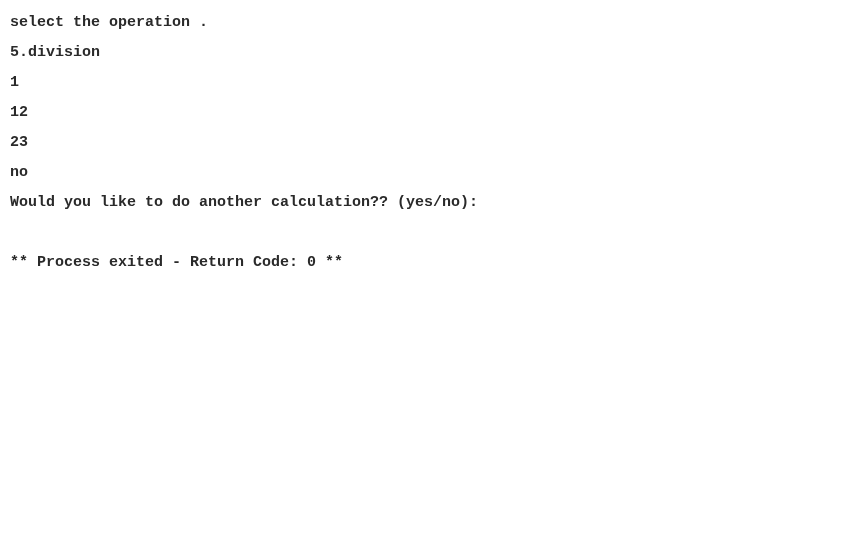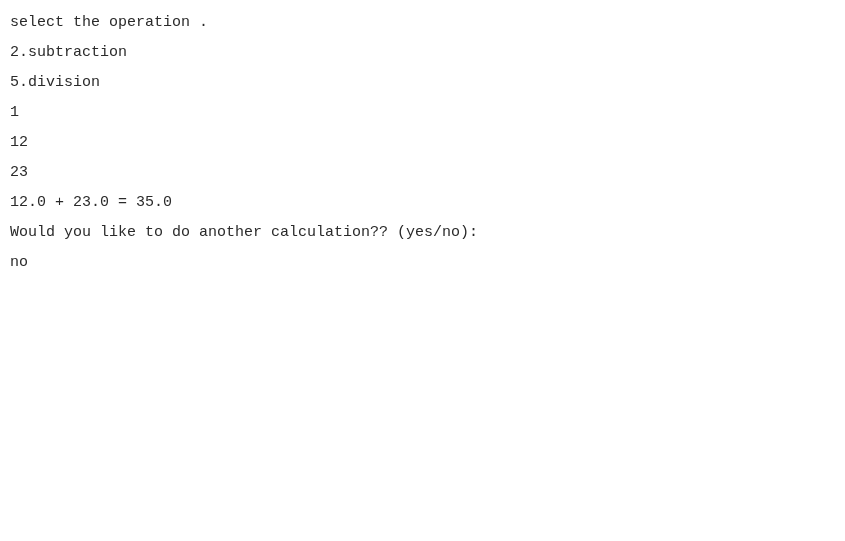--- a/index.html
+++ b/index.html
@@ -1,18 +1,19 @@
 <!DOCTYPE html>
 <html><head>
   <meta charset="utf-8">
   <style>
     * {
       margin: 0;
       padding: 0;
       box-sizing: border-box;
+      font-weight: bold;
     }
     body {
       background: #ffffff;
       font-family: "Courier New", Courier, monospace;
       font-size: 15px;
       color: #2a2a2a;
       padding: 8px 10px;
       line-height: 2.0;
       width: 845px;
       height: 541px;
@@ -23,23 +24,22 @@
     }
     .blank-line {
       height: 1.0em;
     }
   </style>
 </head>
 <body>
 
 <div>
   <div class="terminal-line">select the operation .</div>
-  <div class="terminal-line">2.subtraction</div>
   <div class="terminal-line">5.division</div>
   <div class="terminal-line">1</div>
   <div class="terminal-line">12</div>
   <div class="terminal-line">23</div>
-  <div class="terminal-line">12.0 + 23.0 = 35.0</div>
+  <div class="terminal-line">no</div>
   <div class="terminal-line">Would you like to do another calculation?? (yes/no):</div>
-  <div class="terminal-line">no</div>
   <div class="terminal-line blank-line"></div>
   <div class="terminal-line blank-line"></div>
+  <div class="terminal-line">** Process exited - Return Code: 0 **</div>
 </div>
 
 </body></html>

